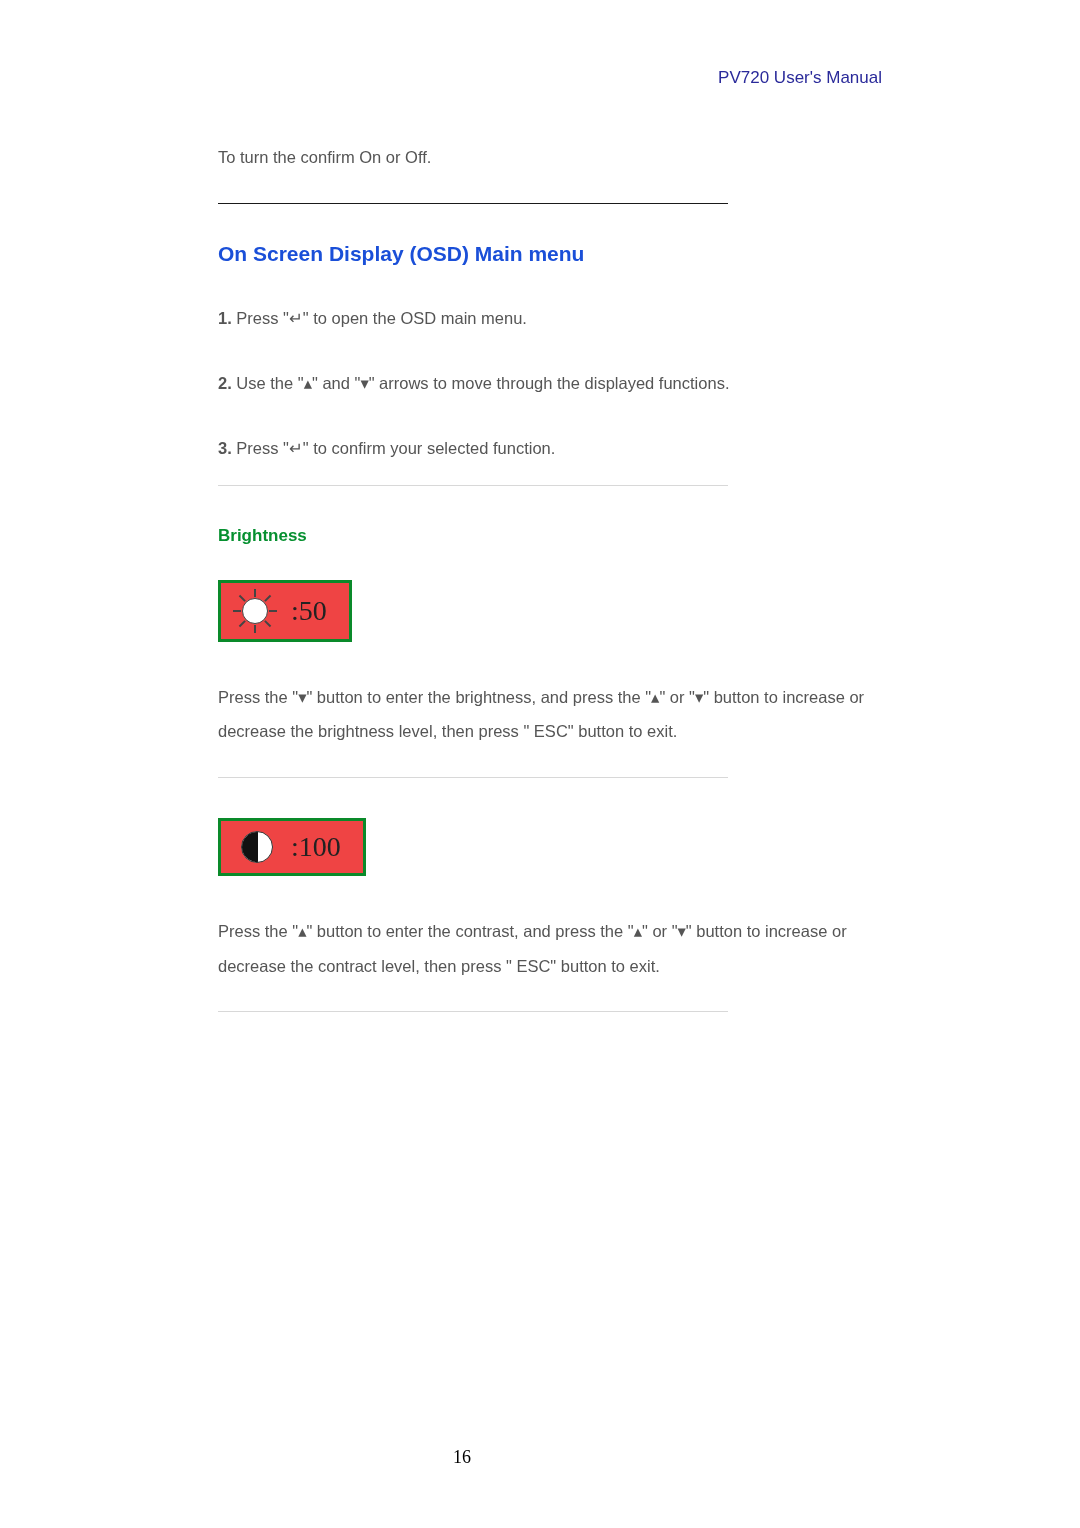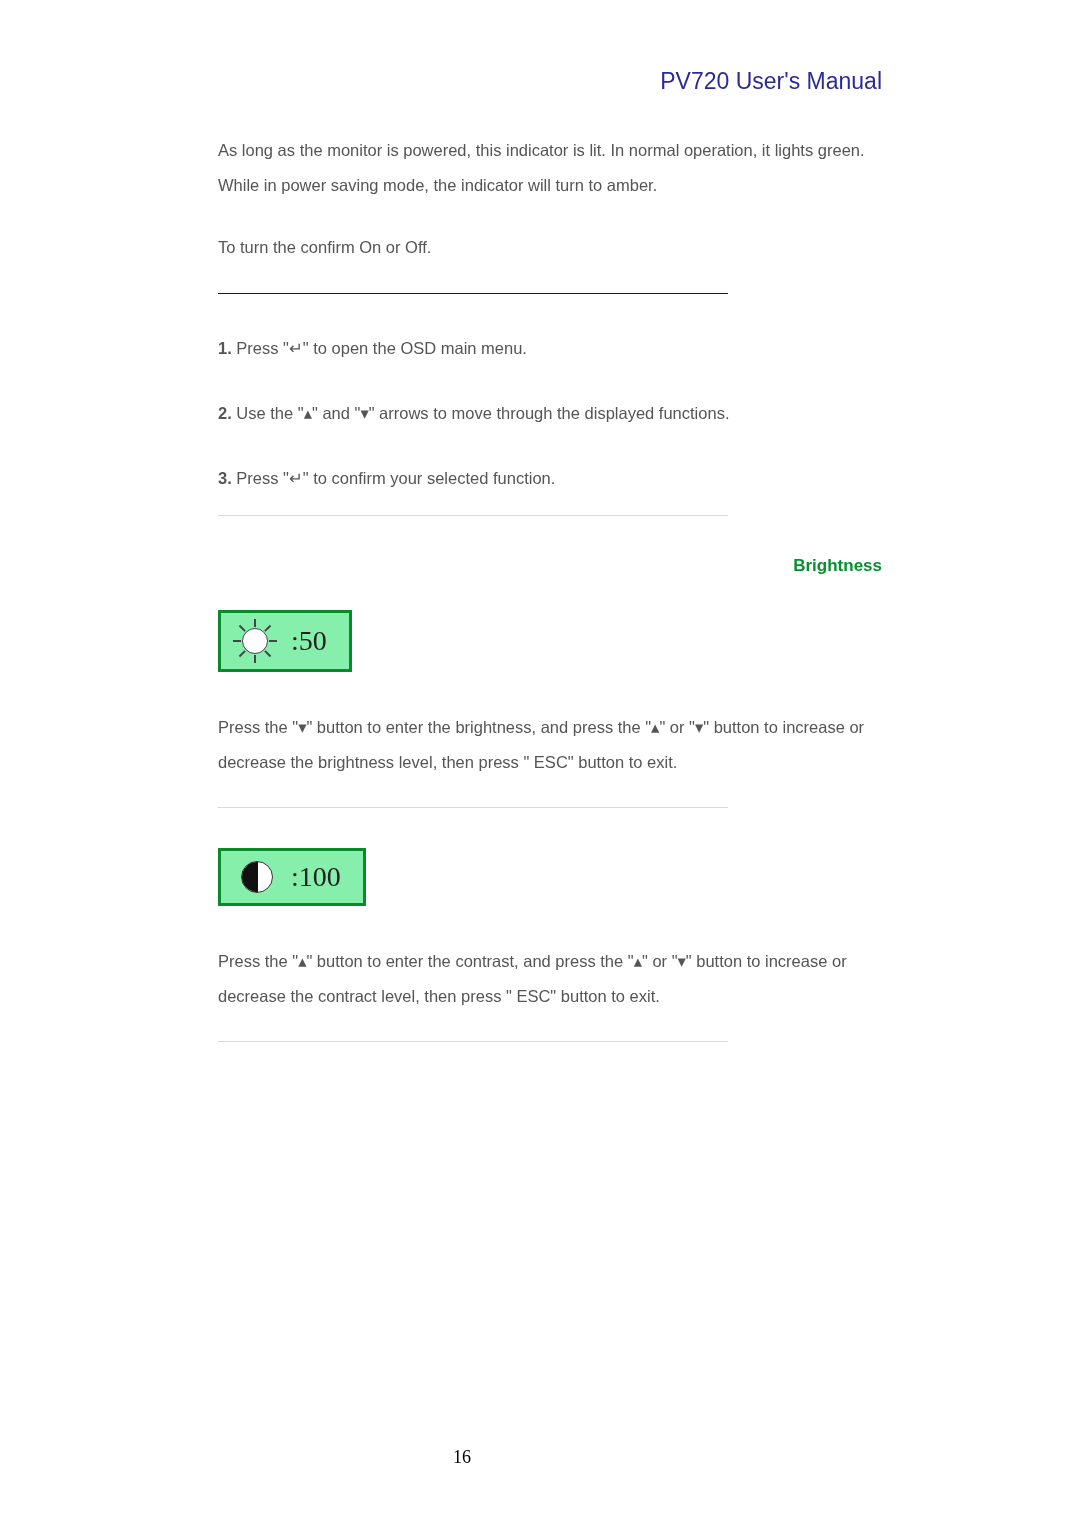--- a/index.html
+++ b/index.html
@@ -9,22 +9,22 @@
     background: #ffffff;
     font-family: Arial, Helvetica, sans-serif;
     position: relative;
   }
   .page {
     padding: 68px 198px 0 218px;
   }
   .header {
     text-align: right;
     color: #2a2a9a;
-    font-size: 23px;
-    margin-bottom: 38px;
+    font-size: 17px;
+    margin-bottom: 52px;
     font-family: Arial, sans-serif;
   }
   .heading-red {
     color: #c93b0b;
     font-weight: bold;
     font-size: 17px;
     margin-bottom: 10px;
   }
   .body-text {
     color: #555;
@@ -48,37 +48,36 @@
     color: #1a4fd8;
     font-weight: bold;
     font-size: 21px;
     margin-bottom: 36px;
   }
   .heading-green {
     color: #069030;
     font-weight: bold;
     font-size: 17px;
     margin-bottom: 34px;
-    text-align: right;
   }
   .step {
     color: #555;
     font-size: 16.5px;
     line-height: 2.0;
     margin-bottom: 32px;
   }
   .step .num { font-weight: bold; }
   .sym { font-family: Arial, sans-serif; }
   .osd-box {
     border: 3px solid #0a8a2a;
     display: inline-flex;
     align-items: center;
     padding: 6px 22px 6px 12px;
     margin-bottom: 38px;
-    background: #86efac;
+    background: #ef4444;
   }
   .osd-box .value {
     font-family: "Times New Roman", serif;
     font-size: 28px;
     color: #222;
     margin-left: 14px;
   }
   .brightness-icon {
     width: 44px;
     height: 44px;
@@ -137,26 +136,26 @@
     font-size: 18px;
     color: #000;
   }
 </style>
 </head>
 <body>
 
 <div class="page">
   <div class="header">PV720 User's Manual</div>
 
-  <div class="body-text">As long as the monitor is powered, this indicator is lit. In normal operation, it lights green. While in power saving mode, the indicator will turn to amber.</div>
 
   <div class="body-text">To turn the confirm On or Off.</div>
 
   <hr class="hr-dark">
 
+  <div class="heading-blue">On Screen Display (OSD) Main menu</div>
 
   <div class="step">
     <span class="num">1.</span><span> Press "</span><span class="sym">↵</span><span>" to open the OSD main menu.</span>
   </div>
 
   <div class="step">
     <span class="num">2.</span><span> Use the "</span><span class="sym">▴</span><span>" and "</span><span class="sym">▾</span><span>" arrows to move through the displayed functions.</span>
   </div>
 
   <div class="step" style="margin-bottom:20px">

